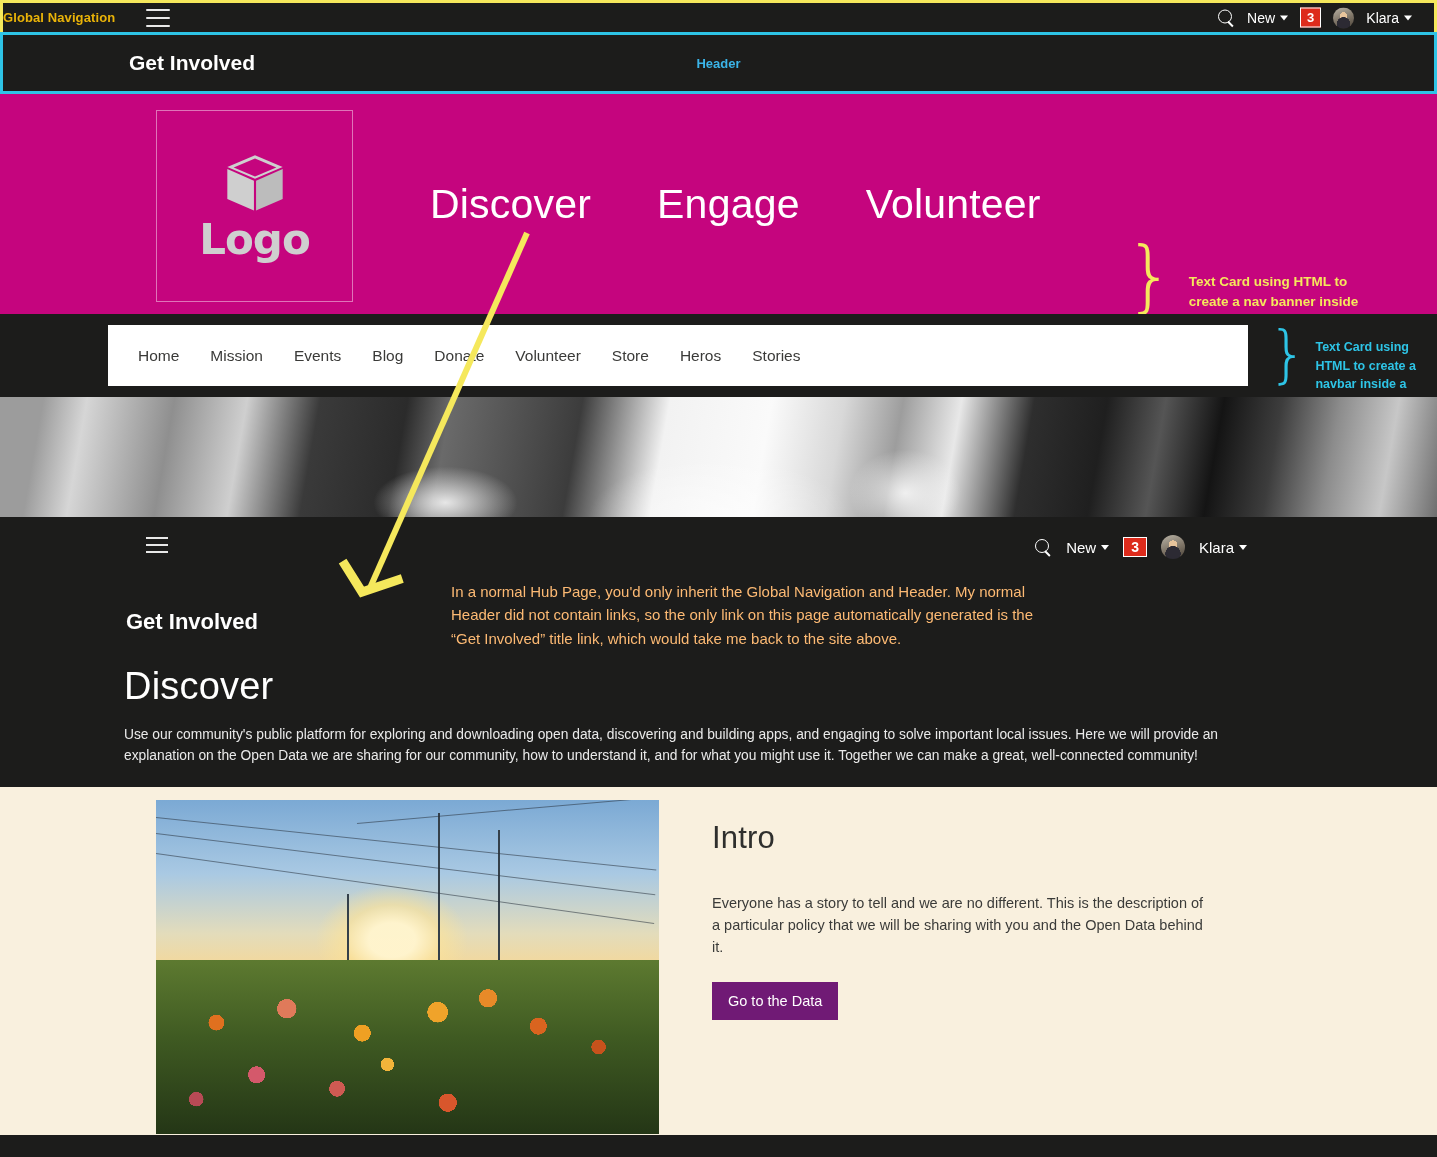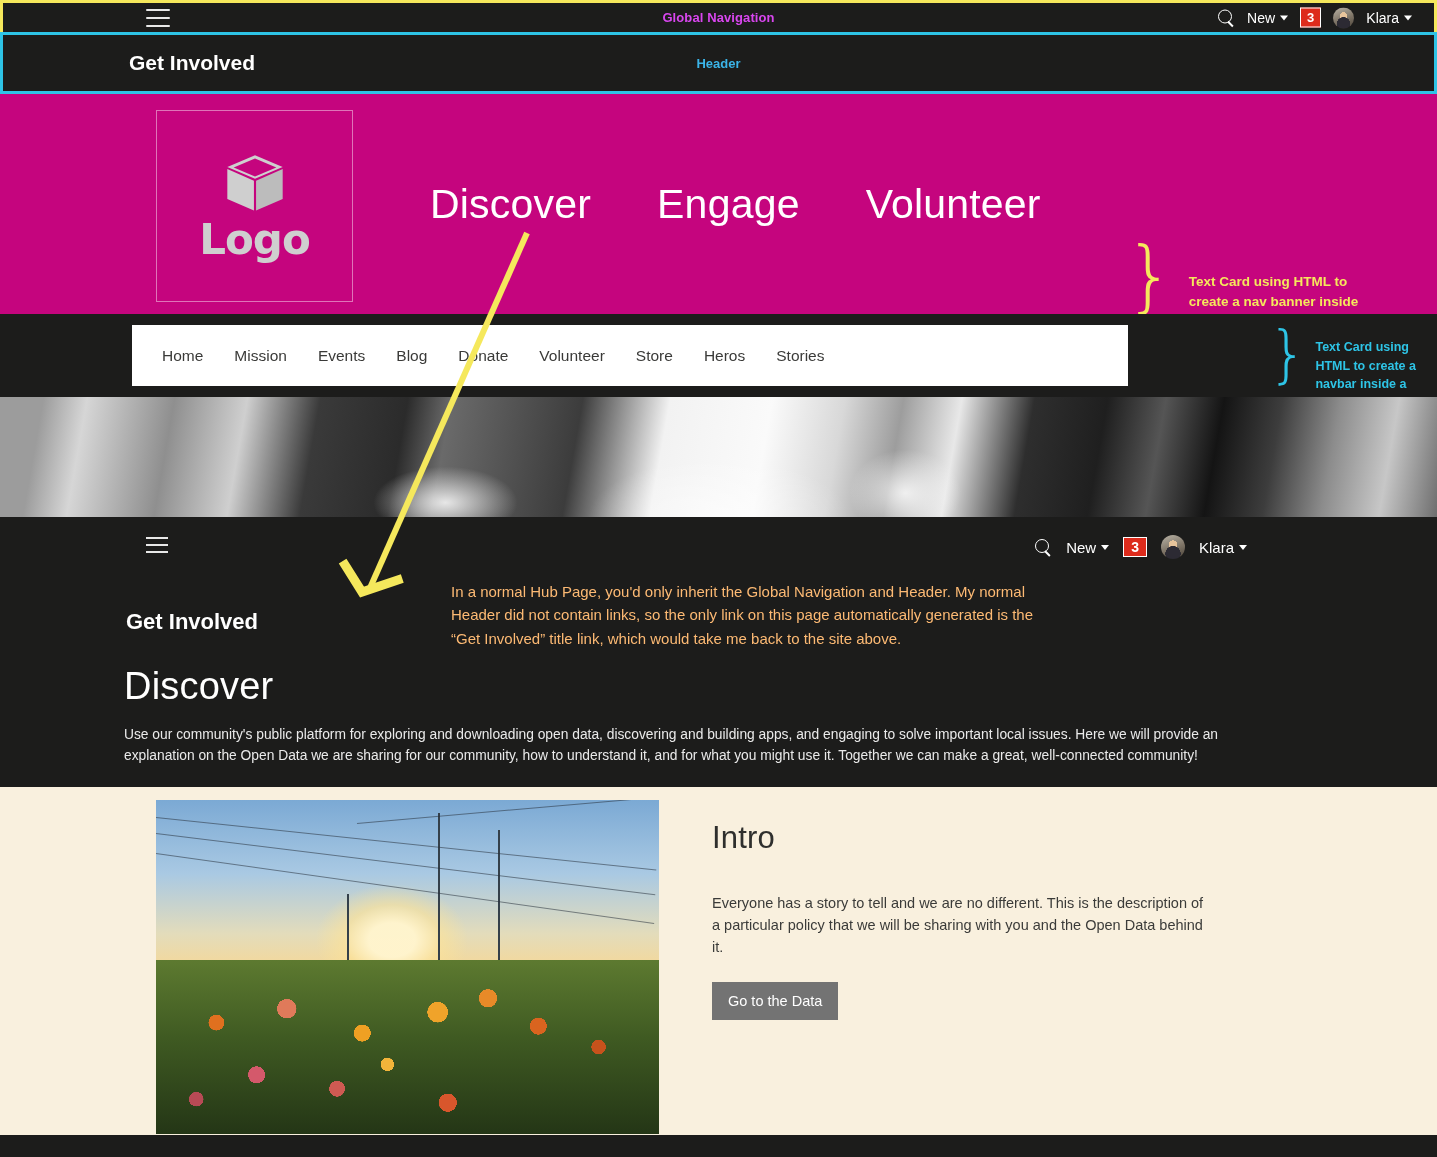--- a/index.html
+++ b/index.html
@@ -17,22 +17,22 @@
     border:3px solid #f5e85c; border-bottom:none;
     display:flex; align-items:center;
   }
   .hamburger{
     position:absolute; left:143px; top:50%; transform:translateY(-50%);
     width:24px; height:18px; display:flex; flex-direction:column;
     justify-content:space-between; cursor:pointer;
   }
   .hamburger i{ display:block; height:2px; background:#e8e8e8; border-radius:1px; }
   .gn-title{
-    position:absolute; left:0; right:0; text-align:center;
-    color:#d946ef; font-size:13px; font-weight:bold; letter-spacing:.1px;
+    position:absolute; left:0; right:0; text-align:left;
+    color:#eab308; font-size:13px; font-weight:bold; letter-spacing:.1px;
   }
   .gn-right{
     position:absolute; right:22px; top:50%; transform:translateY(-50%);
     display:flex; align-items:center; gap:12px;
   }
   .icon-search{ width:17px; height:17px; position:relative; cursor:pointer; }
   .icon-search::before{
     content:""; position:absolute; left:0; top:0; width:12px; height:12px;
     border:1.6px solid #fff; border-radius:50%;
   }
@@ -100,21 +100,21 @@
     font-family:"DejaVu Sans", sans-serif;
     color:#f5e85c; font-size:78px; line-height:.72; font-weight:300; margin-top:-6px;
   }
   .ann-pink p{
     color:#f5e85c; font-size:13.5px; font-weight:bold; line-height:1.45; width:180px; margin-top:18px;
   }
 
   
   .black-row{ position:relative; height:83px; background:#1c1c1b; }
   .white-navbar{
-    position:absolute; left:132px; top:11px; width:996px; height:61px;
+    position:absolute; left:108px; top:11px; width:1140px; height:61px;
     background:#fff; display:flex; align-items:center; padding-left:30px; gap:31px;
   }
   .white-navbar a{
     color:#3a3a38; font-size:15.5px; text-decoration:none;
   }
   .ann-nav{
     position:absolute; left:1268px; top:12px; display:flex; gap:8px; align-items:flex-start;
   }
   .brace-c{
     font-family:"DejaVu Sans", sans-serif;
@@ -212,21 +212,21 @@
       radial-gradient(circle 12px at 8% 80%, #b84a55 0 60%, transparent 61%),
       radial-gradient(circle 11px at 46% 60%, #f2b43a 0 60%, transparent 61%),
       linear-gradient(#5d7a30 0%, #3f5a22 45%, #243616 100%);
   }
   .intro-body{ position:absolute; left:712px; top:33px; width:560px; }
   .intro-h2{ font-size:31px; font-weight:400; color:#2f2f2d; letter-spacing:.2px; }
   .intro-p{
     margin-top:36px; font-size:14.5px; line-height:1.52; color:#3b3b39; width:502px;
   }
   .cta-btn{
-    margin-top:24px; display:inline-block; background:#737373; color:#fff;
+    margin-top:24px; display:inline-block; background:#701a75; color:#fff;
     border:none; font-family:inherit; font-size:14.5px; padding:11px 16px; cursor:pointer;
   }
 
   
   .arrow-layer{
     position:absolute; left:0; top:0; width:1437px; height:1157px;
     pointer-events:none; z-index:50;
   }
 </style>
 </head>

